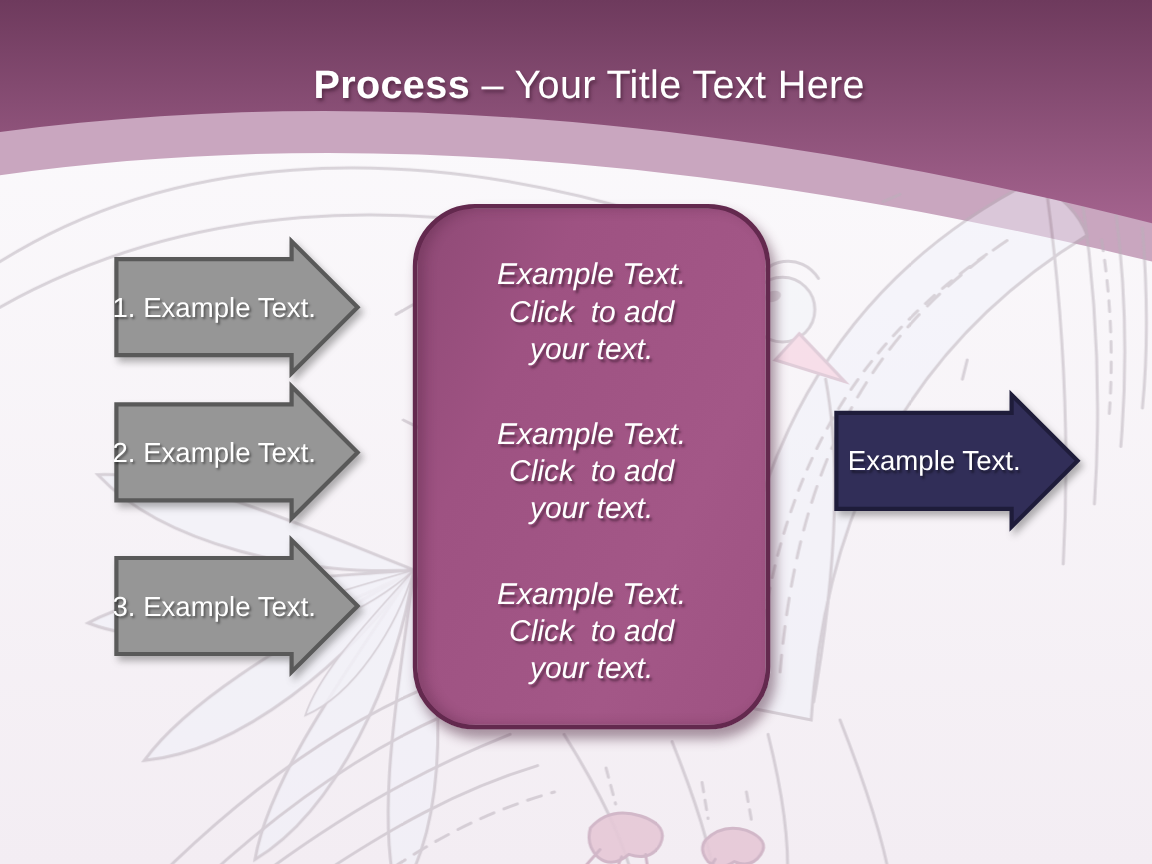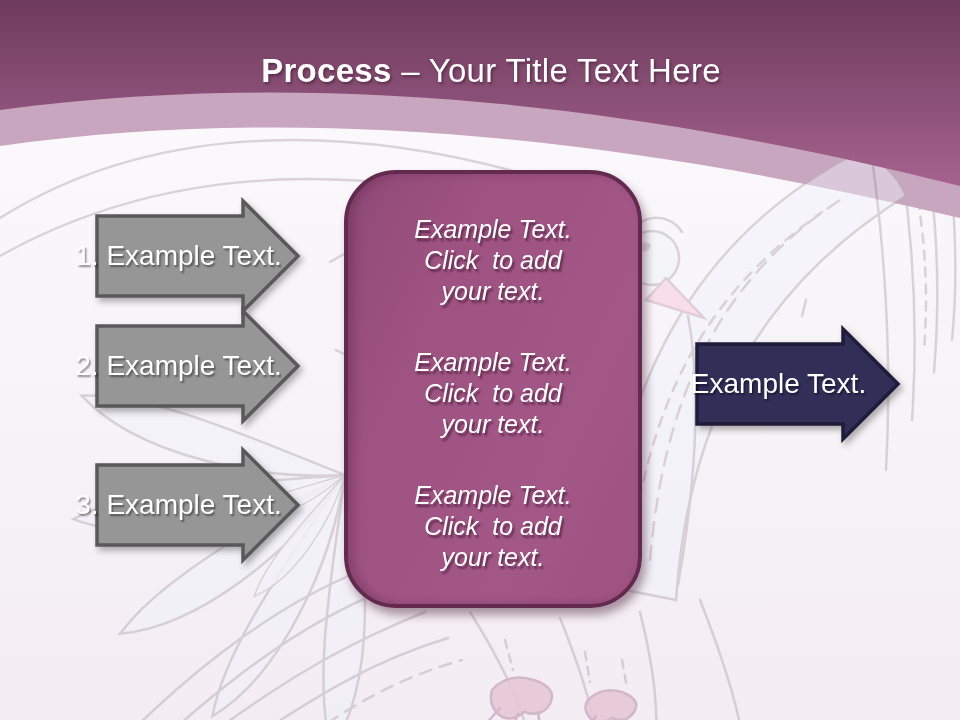--- a/index.html
+++ b/index.html
@@ -32,25 +32,25 @@
     text-shadow:1.5px 2px 3px rgba(55,20,42,.55);
     white-space:nowrap;
   }
   .title .em{font-weight:bold;}
   
   .arrow{position:absolute;width:205px;height:114px;}
   .arrow svg{position:absolute;inset:0;overflow:visible;
     filter:drop-shadow(3px 4px 3px rgba(50,50,50,.38));}
   .arrow .arrow-label{
     position:absolute;inset:0;display:flex;align-items:center;justify-content:center;
-    padding:0 48px 0 10px;color:var(--text-light);font-size:28px;
+    padding:0 48px 0 10px;color:var(--text-light);font-size:23px;
     text-shadow:1.5px 2px 2px rgba(0,0,0,.45);white-space:nowrap;
   }
   #step1{left:95px;top:199px;}
-  #step2{left:95px;top:309px;}
+  #step2{left:95px;top:320px;}
   #step3{left:95px;top:448px;text-align:center;}
   #result-arrow{left:695px;top:327px;}
   
   .panel{
     position:absolute;left:344px;top:170px;width:298px;height:438px;
     box-sizing:border-box;border:4px solid var(--panel-border);border-radius:52px;
     background:linear-gradient(115deg,#8f4a76 0%,var(--panel-fill) 28%,var(--panel-fill-light) 70%,var(--panel-fill) 100%);
     box-shadow:4px 7px 10px rgba(70,30,55,.45), inset 6px 0 10px rgba(60,20,45,.25);
     display:flex;flex-direction:column;align-items:center;
     padding-top:40px;gap:40px;

